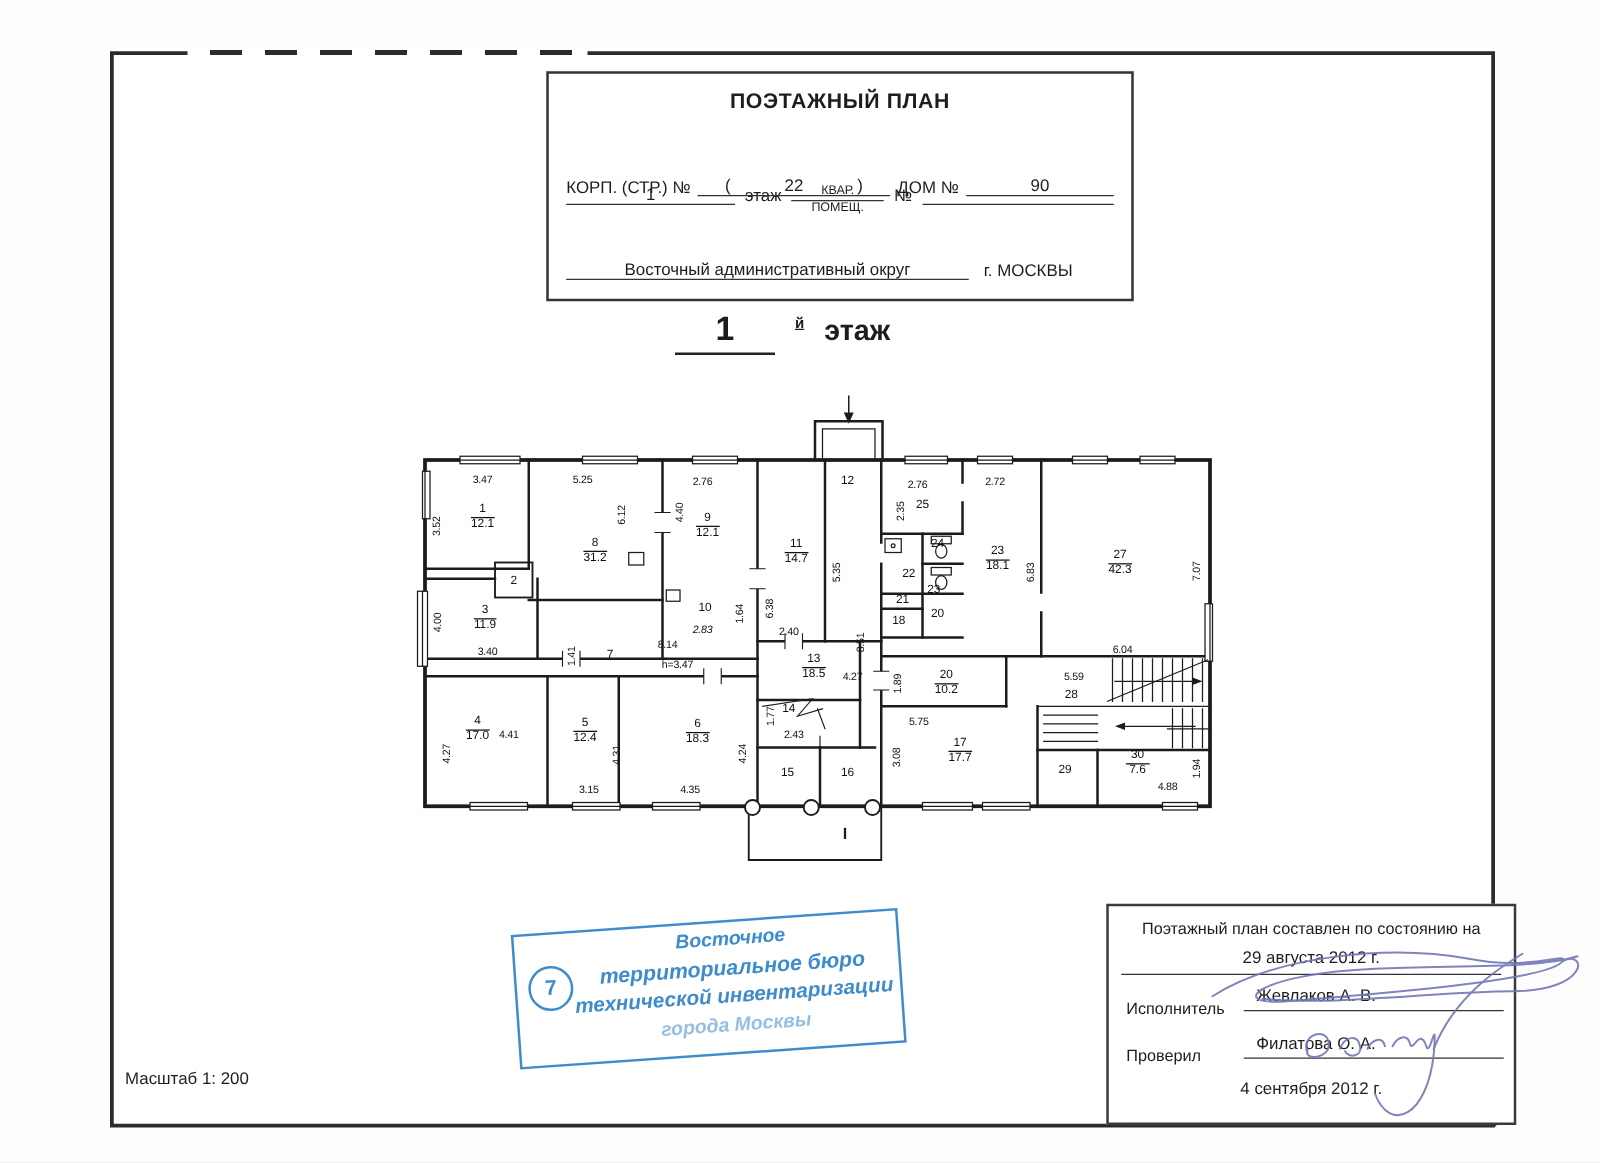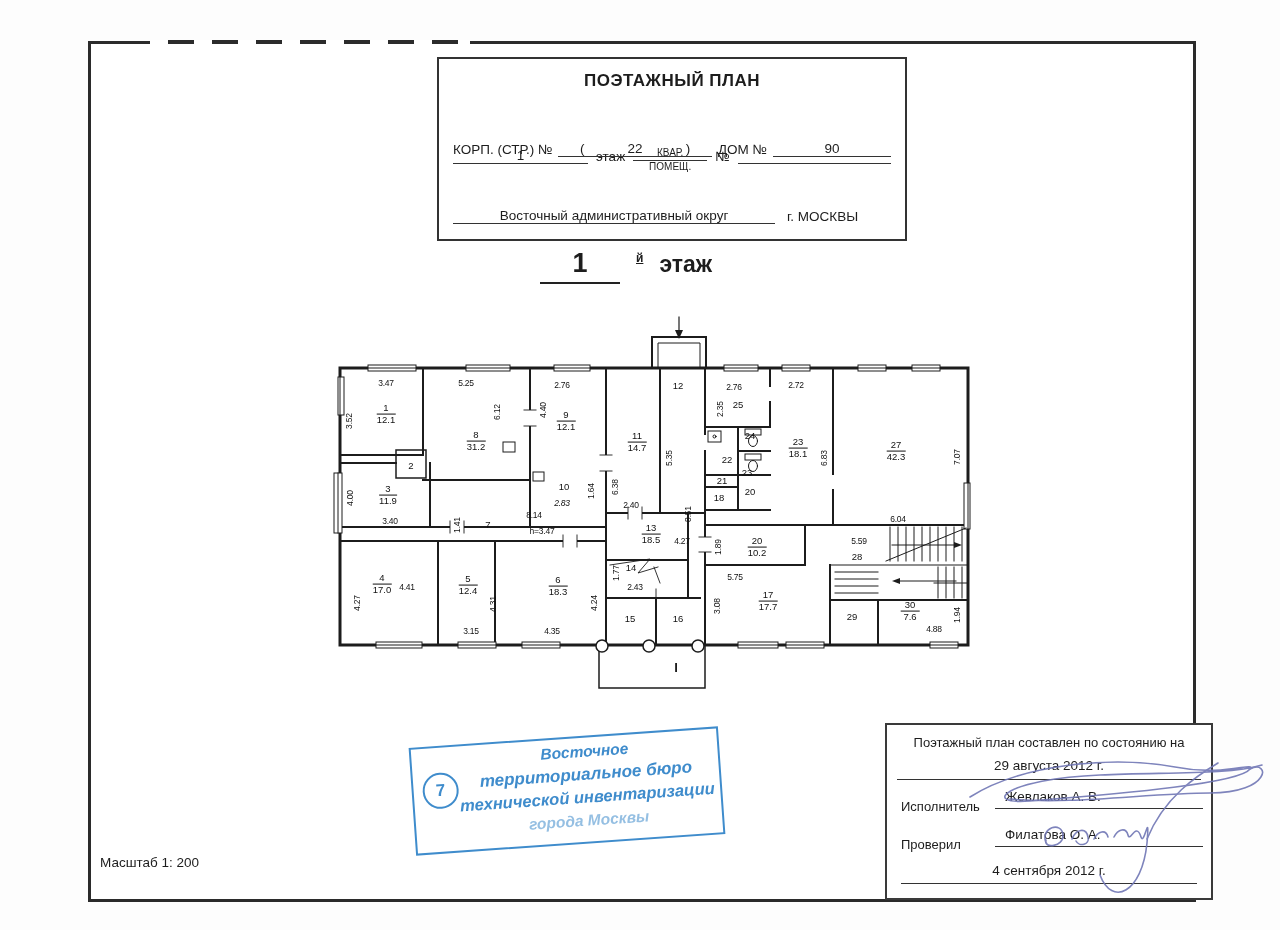--- a/index.html
+++ b/index.html
@@ -44,21 +44,21 @@
   .stamp .s1{font-size:15.5px;}
   .stamp .s2{font-size:17px;}
   .stamp .s3{font-size:16.5px;}
   .stamp .s4{font-size:15.5px;opacity:.55;}
   
   .appr{position:absolute;left:885px;top:723px;width:324px;height:173px;border:2px solid #3a3a3a;background:#fff;font-size:13px;}
   .appr .a1{position:absolute;left:6px;right:6px;top:10px;text-align:center;}
   .appr .a2{position:absolute;left:10px;right:10px;top:33px;text-align:center;border-bottom:1.5px solid #333;padding-bottom:6px;font-size:13.5px;}
   .appr .lab{position:absolute;left:14px;font-size:13px;}
   .appr .nline{position:absolute;left:108px;right:8px;border-bottom:1.5px solid #333;padding:0 0 4px 10px;font-size:13.5px;}
-  .appr .a5{position:absolute;left:14px;right:14px;top:138px;text-align:center;border-bottom:1.5px solid #333;padding-bottom:5px;font-size:13.5px;}
+  .appr .a5{position:absolute;left:14px;right:14px;top:138px;text-align:center;border-bottom:1.5px solid #333;padding-bottom:22px;font-size:13.5px;}
   .sig{position:absolute;left:950px;top:735px;width:330px;height:170px;pointer-events:none;}
   
   .scale{position:absolute;left:100px;top:855px;font-size:13.5px;}
 </style>
 </head>
 <body>
 
 <div class="page">
 
   <div class="frame"></div>

